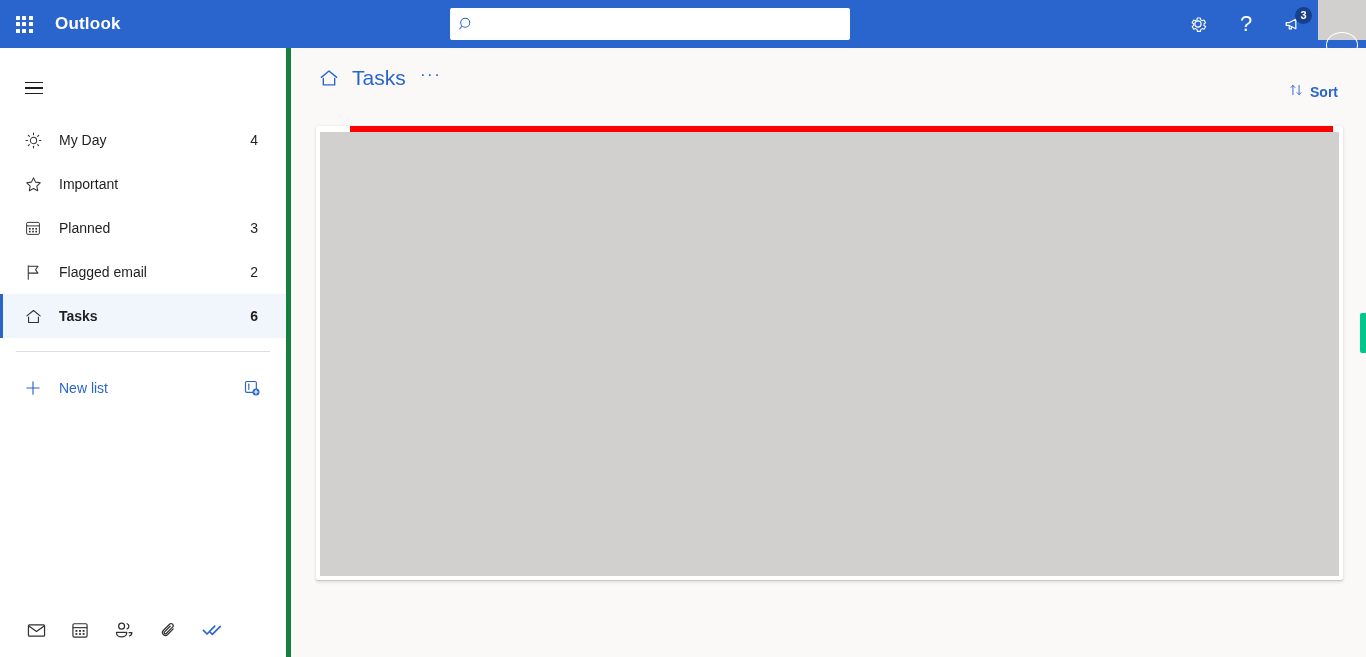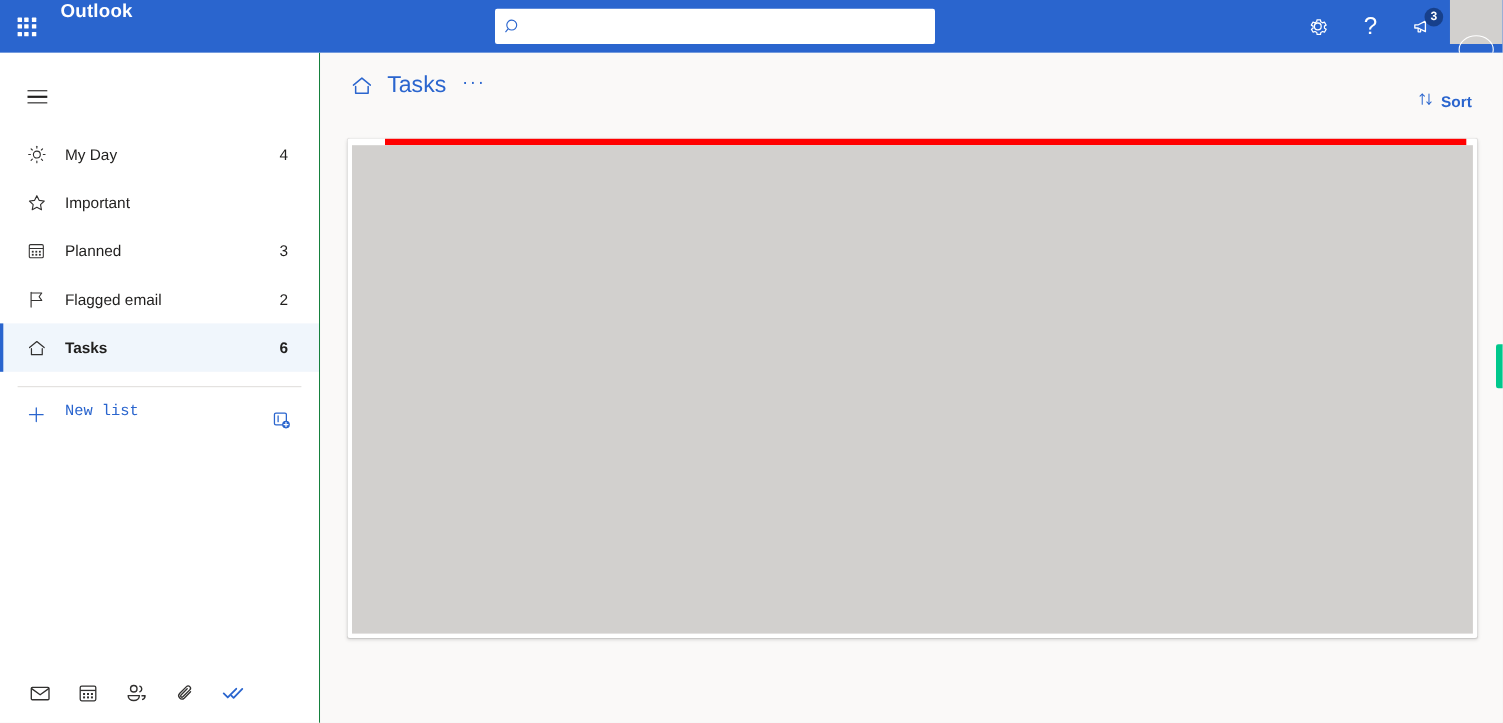--- a/index.html
+++ b/index.html
@@ -13,21 +13,21 @@
   }
 
   
   .suite-bar {
     position: absolute;
     top: 0; left: 0;
     width: 1366px;
     height: 48px;
     background: #2A65CE;
     display: flex;
-    align-items: flex-start;
+    align-items: center;
   }
   .waffle {
     width: 48px;
     height: 48px;
     display: flex;
     align-items: center;
     justify-content: center;
     cursor: pointer;
   }
   .waffle-grid {
@@ -137,21 +137,21 @@
     background: transparent;
   }
 
   
   .sidebar {
     position: absolute;
     top: 48px; left: 0;
     width: 291px;
     height: 609px;
     background: #FFFFFF;
-    border-right: 1px solid #15803d;
+    border-right: 5px solid #15803d;
   }
   .hamburger {
     width: 40px;
     height: 40px;
     margin: 20px 0 10px 14px;
     display: flex;
     align-items: center;
     justify-content: center;
     cursor: pointer;
   }
@@ -209,25 +209,24 @@
 
   .nav-divider {
     height: 1px;
     background: #E1DFDD;
     margin: 13px 16px 0 16px;
   }
 
   .new-list-row {
     height: 44px;
     display: flex;
-    align-items: flex-start;
+    align-items: center;
     padding-left: 22px;
     margin-top: 14px;
     cursor: pointer;
-    font-family: Liberation Mono, monospace;
   }
   .new-list-row .nl-plus {
     width: 22px;
     height: 22px;
     display: flex;
     align-items: center;
     justify-content: center;
     flex: 0 0 22px;
   }
   .new-list-row .nl-label {

